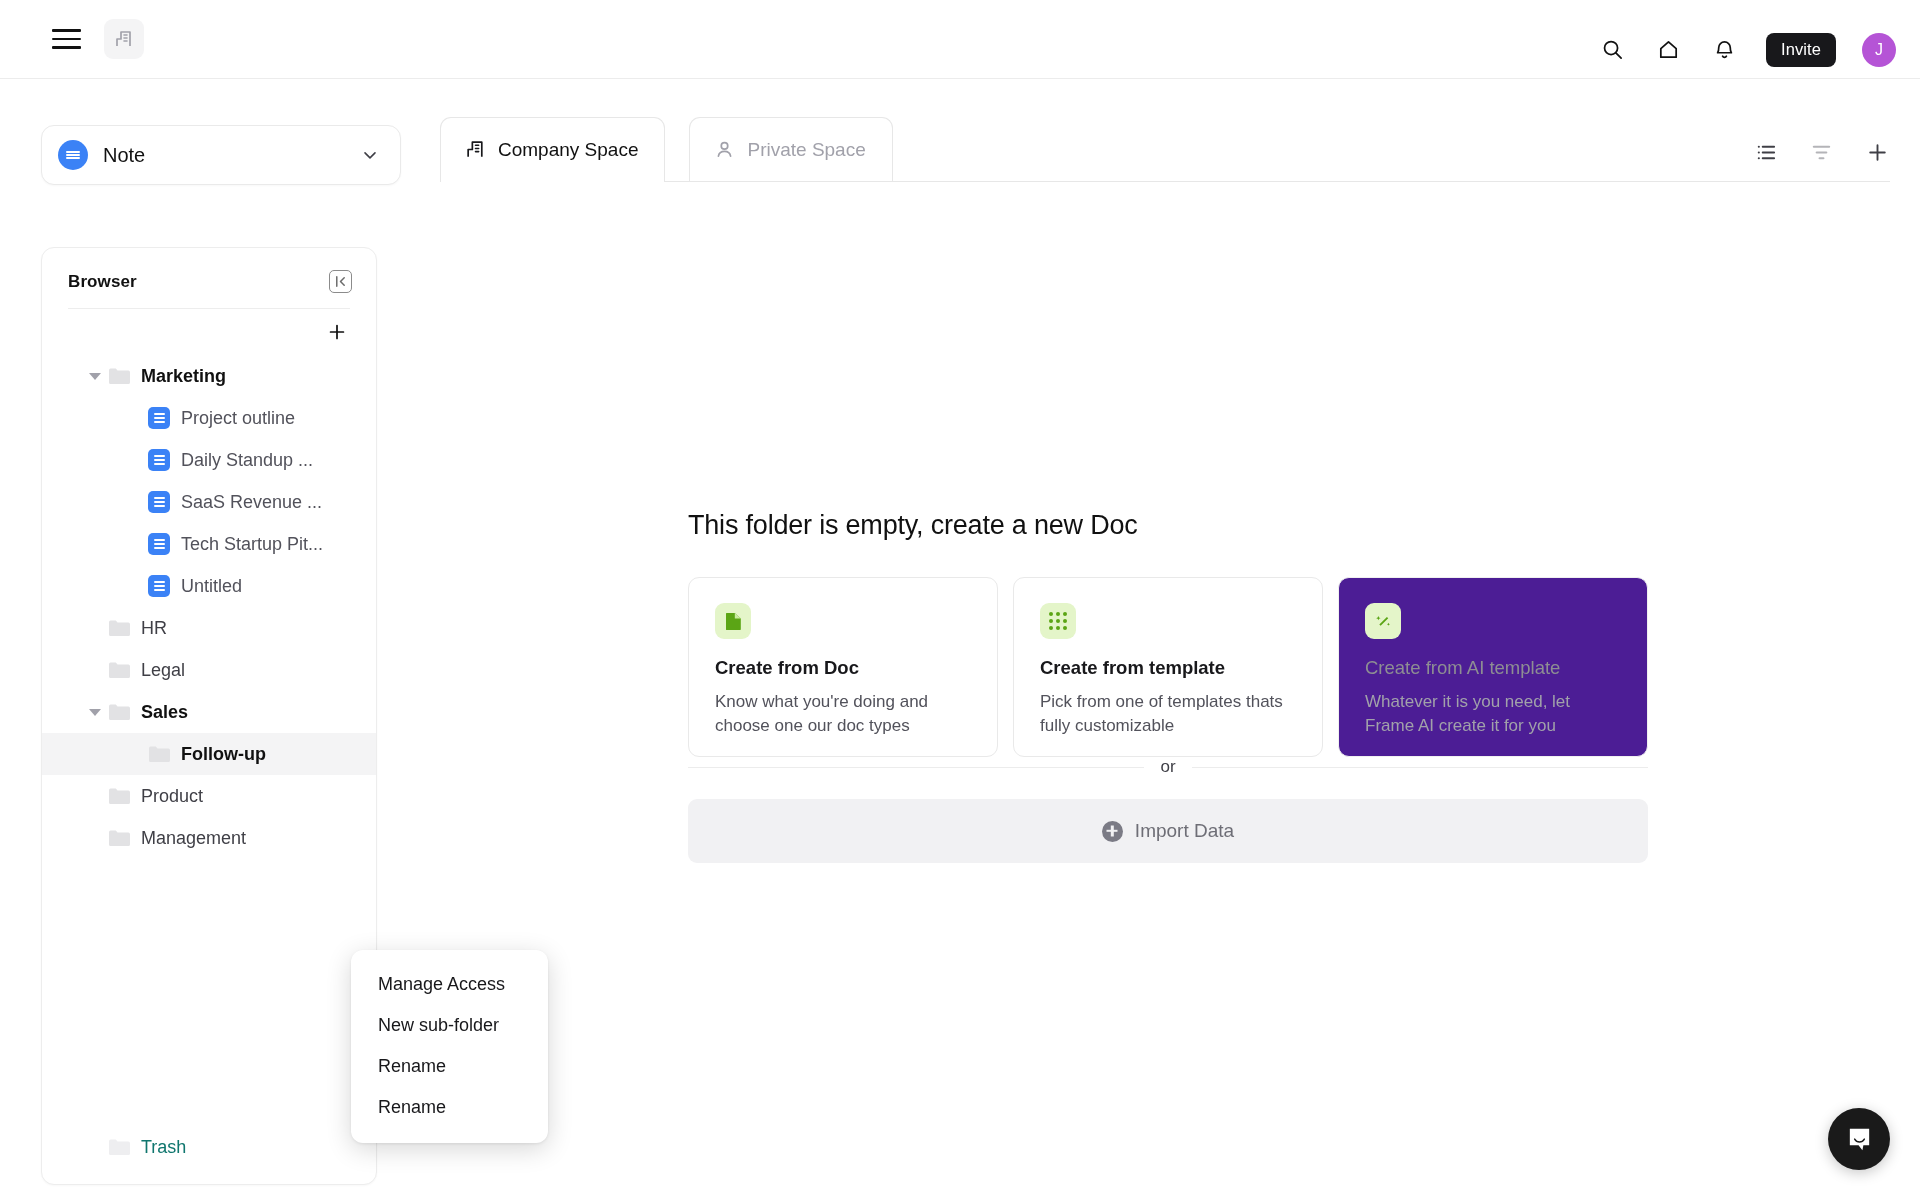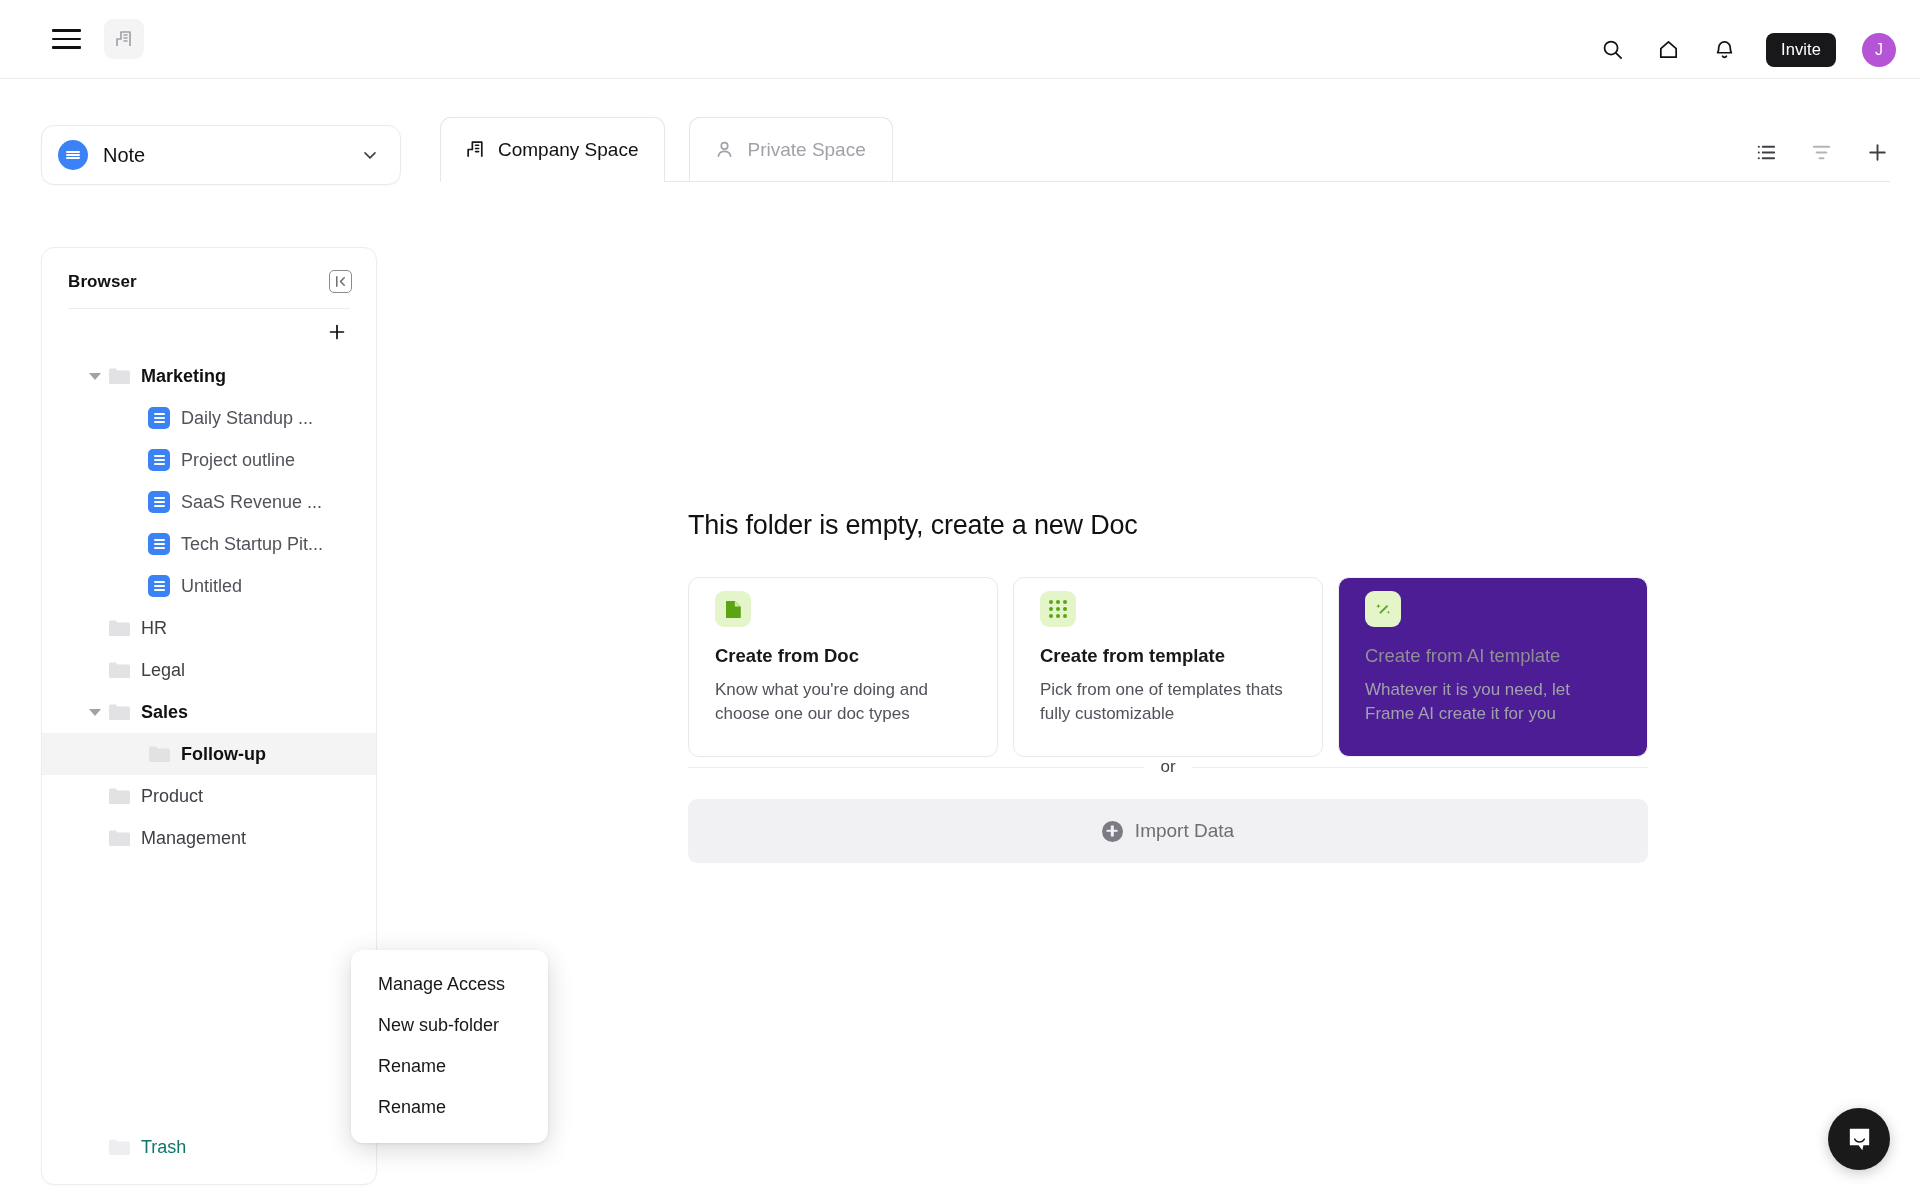--- a/index.html
+++ b/index.html
@@ -182,21 +182,21 @@
   .empty-wrap {
     position: absolute; left: 688px; top: 510px;
     width: 960px;
   }
   .empty-title { font-size: 27px; font-weight: 500; color: #111; letter-spacing: -.2px; }
   .cards { display: flex; gap: 15px; margin-top: 36px; }
   .card {
     width: 362px; height: 180px;
     border: 1px solid #e9e9e9; border-radius: 11px;
     background: #ffffff;
-    padding: 13px 26px 0;
+    padding: 25px 26px 0;
     cursor: pointer;
   }
   .card.disabled { background: #4c1d95; border-color: #f0f0f0; cursor: default; }
   .card-ico {
     width: 36px; height: 36px; border-radius: 9px;
     background: #e4f5c9;
     display: flex; align-items: center; justify-content: center;
   }
   .card-title { margin-top: 18px; font-size: 18.5px; font-weight: 700; color: #18181b; }
   .card.disabled .card-title { color: #8e8e93; font-weight: 400; }
@@ -328,32 +328,32 @@
     </div>
 
     <div class="tree-row">
       <div class="caret-slot empty"></div>
       <div class="indent-doc" style="display:flex;align-items:center;">
         <div class="doc-ico">
             <i></i>
             <i></i>
             <i></i>
           </div>
-        <span class="tree-label doc">Daily Standup ...</span>
+        <span class="tree-label doc">Project outline</span>
       </div>
     </div>
     <div class="tree-row">
       <div class="caret-slot empty"></div>
       <div class="indent-doc" style="display:flex;align-items:center;">
         <div class="doc-ico">
             <i></i>
             <i></i>
             <i></i>
           </div>
-        <span class="tree-label doc">Project outline</span>
+        <span class="tree-label doc">Daily Standup ...</span>
       </div>
     </div>
     <div class="tree-row">
       <div class="caret-slot empty"></div>
       <div class="indent-doc" style="display:flex;align-items:center;">
         <div class="doc-ico">
             <i></i>
             <i></i>
             <i></i>
           </div>

